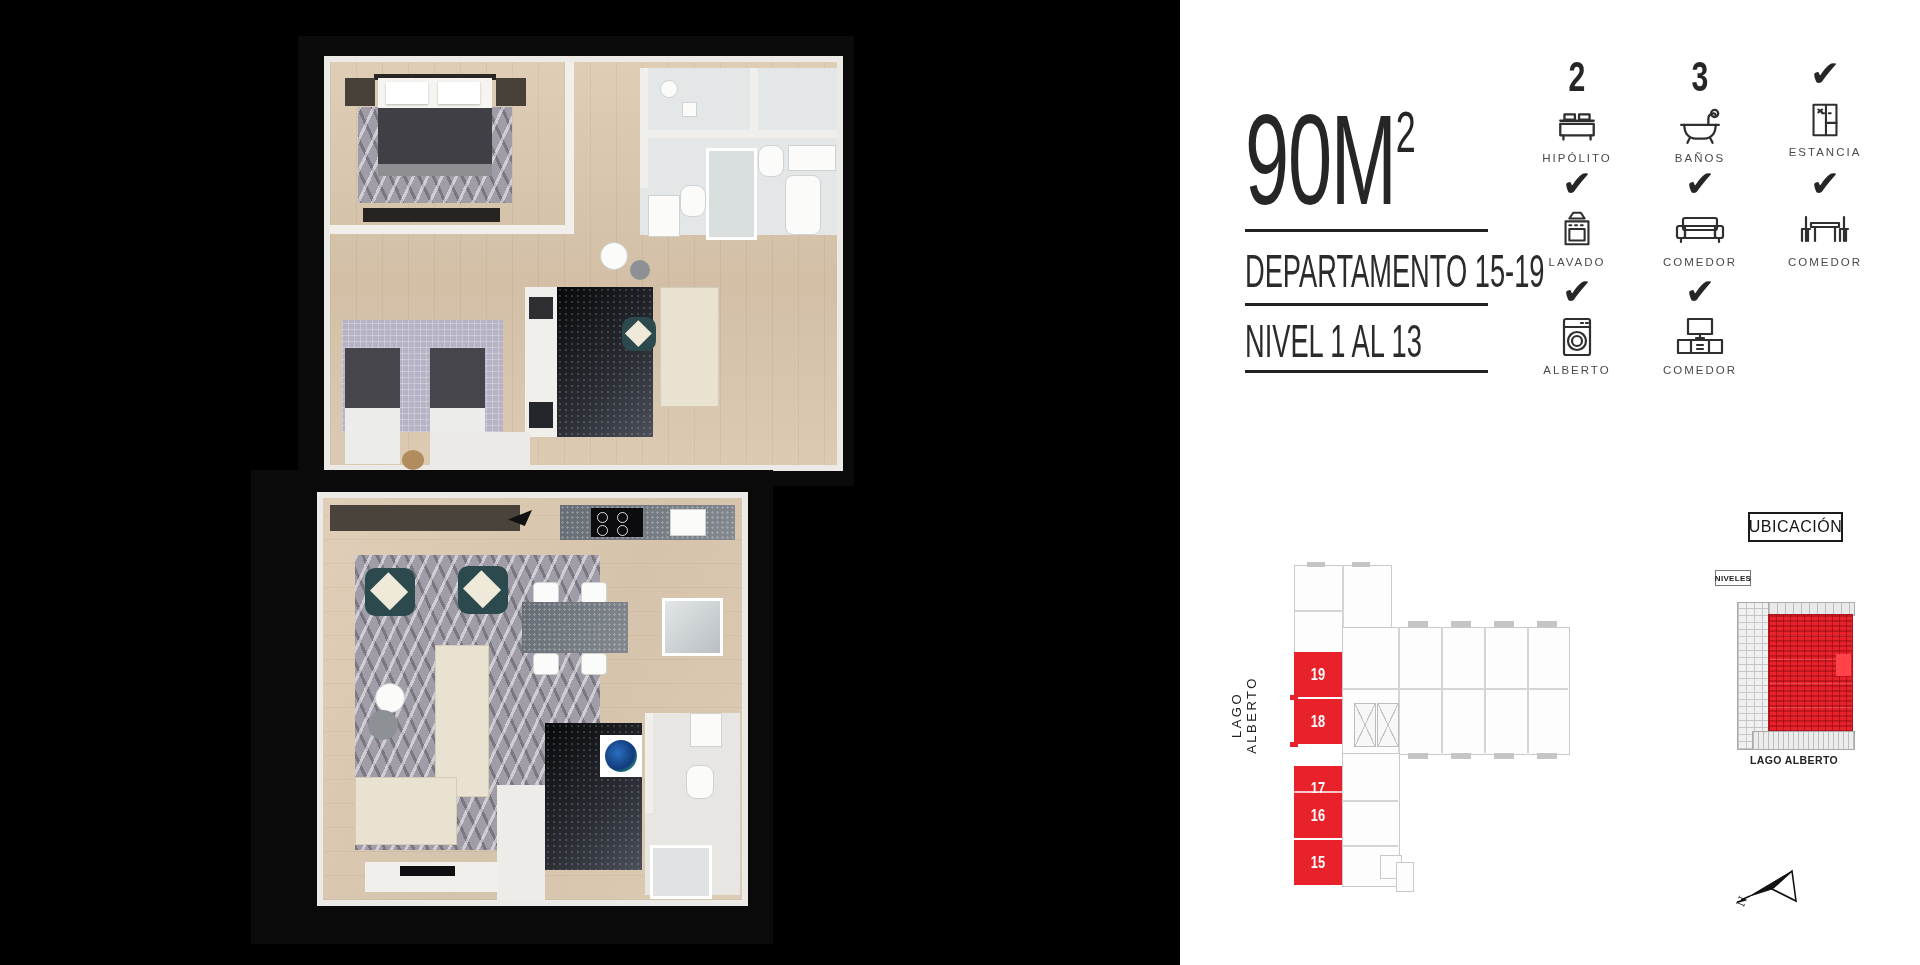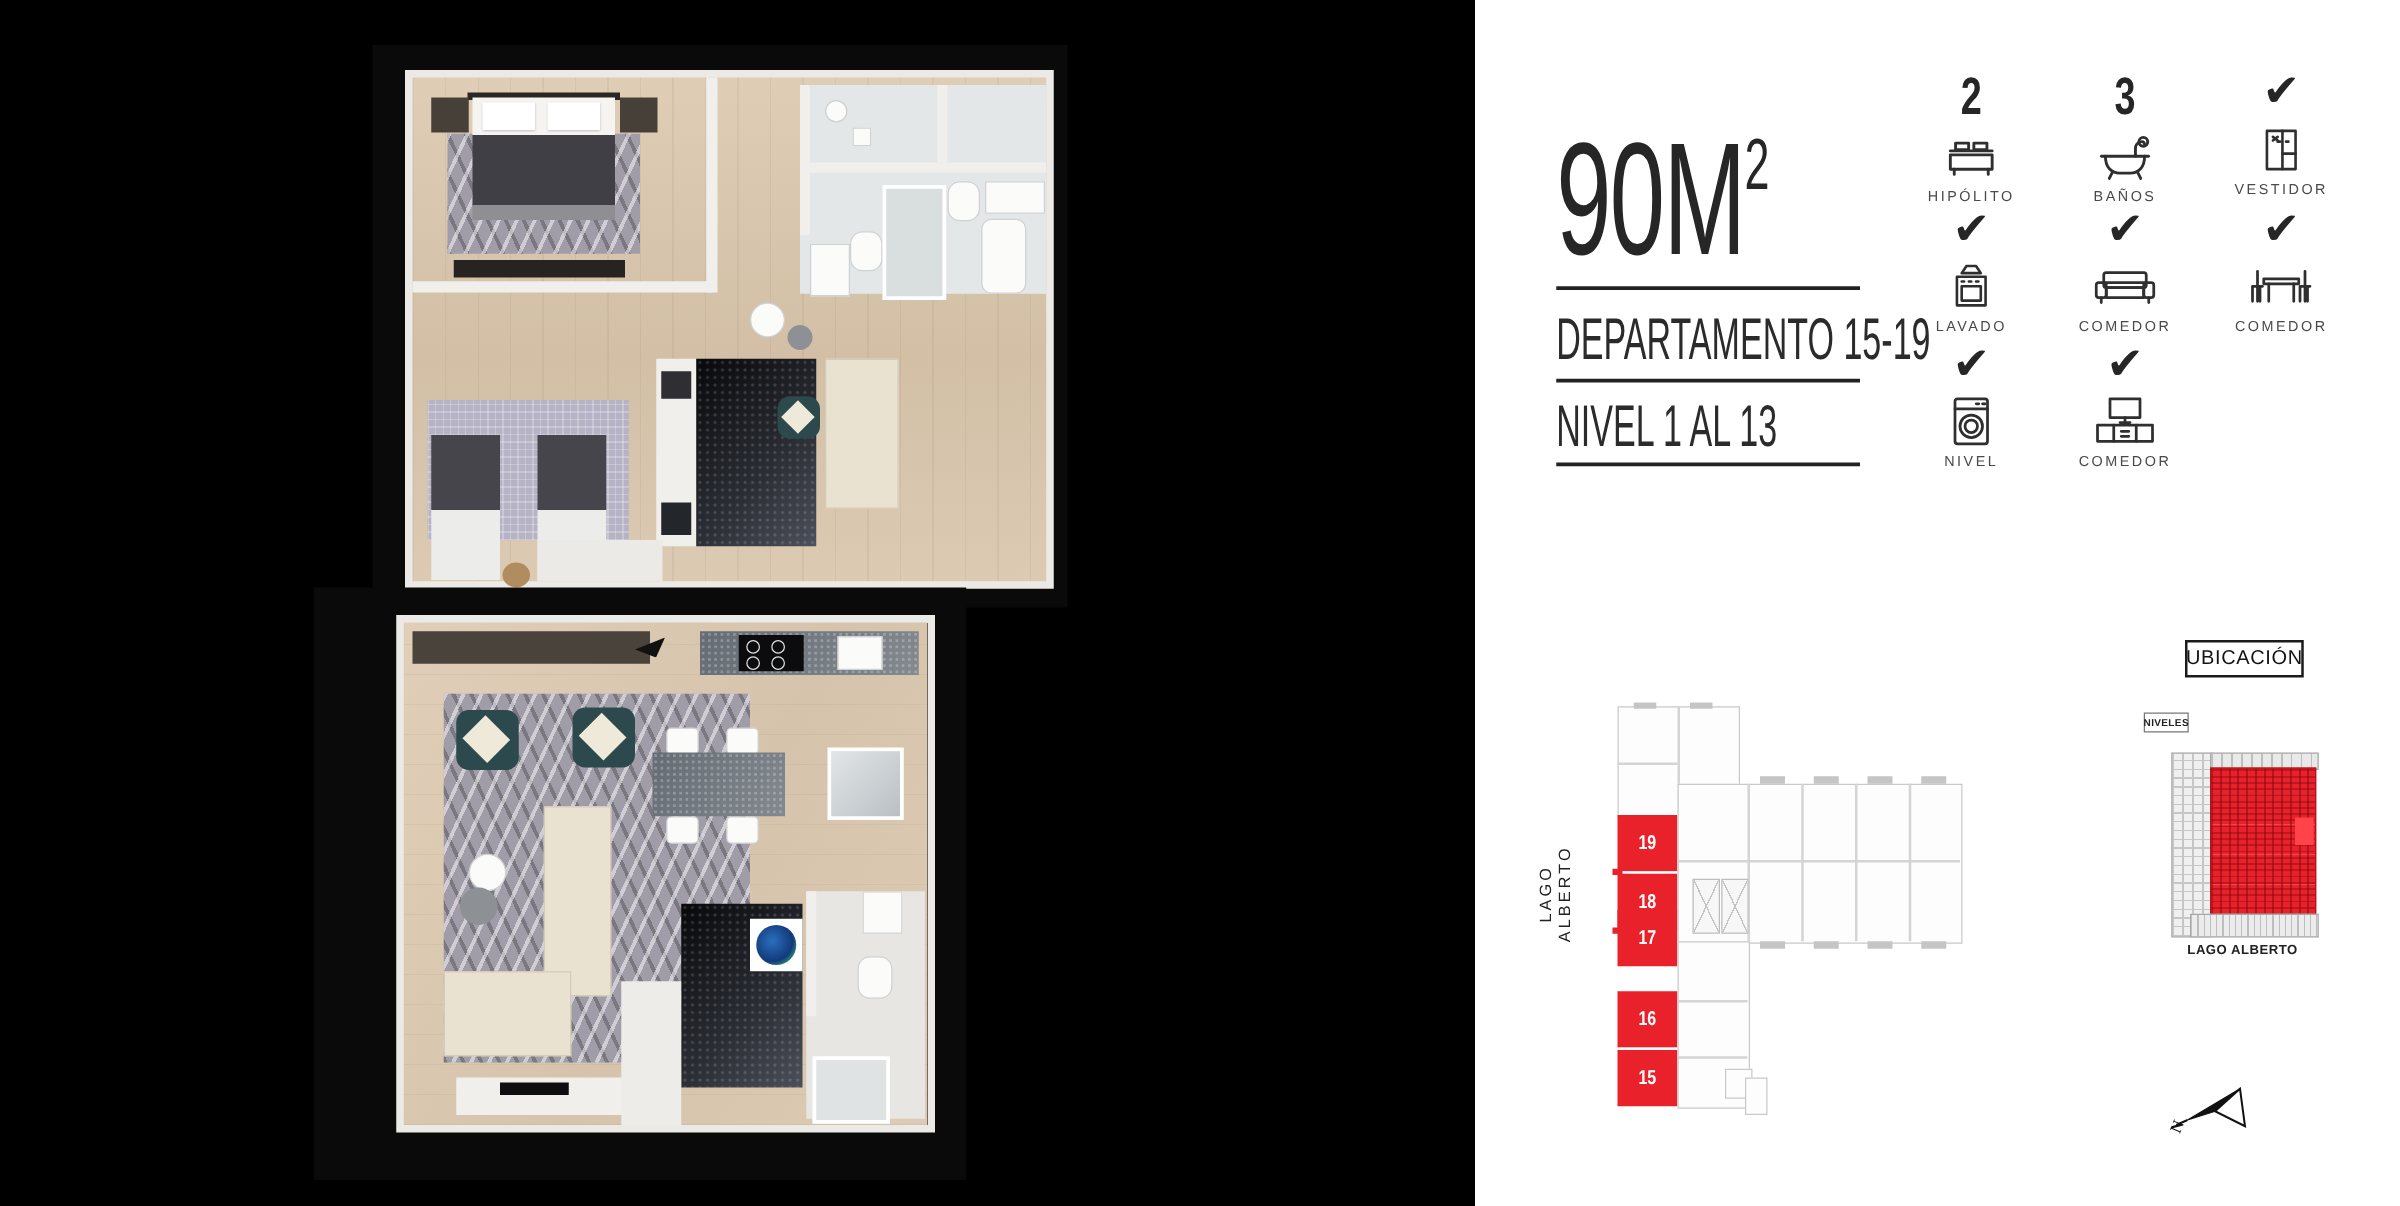--- a/index.html
+++ b/index.html
@@ -230,21 +230,21 @@
     <div class="feat-val feat-check">✔</div>
     <div class="feat-icon">
       <svg width="42" height="40" viewBox="0 0 44 38">
           <rect x="10" y="3" width="24" height="32"></rect>
           <path d="M23,3 v32"></path>
           <path d="M19,12 h2 M26,12 h2"></path>
           <path d="M23,22 h11"></path>
           <path d="M15,8 l4,3 M19,8 l-4,3"></path>
         </svg>
     </div>
-    <div class="feat-label">VESTIDOR</div>
+    <div class="feat-label">ESTANCIA</div>
   </div>
 
   <div class="abs feat" style="left:1512px;top:166px;">
     <div class="feat-val feat-check">✔</div>
     <div class="feat-icon">
       <svg width="42" height="42" viewBox="0 0 44 40">
           <path d="M14,9 l4,-6 h8 l4,6 z"></path>
           <rect x="10" y="12" width="24" height="24"></rect>
           <rect x="14" y="20" width="16" height="12"></rect>
           <path d="M14,16 h2 M20,16 h2 M26,16 h2"></path>
@@ -283,21 +283,21 @@
     <div class="feat-val feat-check">✔</div>
     <div class="feat-icon">
       <svg width="40" height="42" viewBox="0 0 40 40">
           <rect x="7" y="2" width="26" height="36" rx="2"></rect>
           <path d="M7,10 h26"></path>
           <path d="M24,6 h2 M29,6 h2"></path>
           <circle cx="20" cy="24" r="9"></circle>
           <circle cx="20" cy="24" r="5"></circle>
         </svg>
     </div>
-    <div class="feat-label">NIVEL</div>
+    <div class="feat-label">ALBERTO</div>
   </div>
   <div class="abs feat" style="left:1635px;top:274px;">
     <div class="feat-val feat-check">✔</div>
     <div class="feat-icon">
       <svg width="52" height="42" viewBox="0 0 52 40">
           <rect x="14" y="2" width="24" height="15"></rect>
           <path d="M26,17 v4 M22,21 h8"></path>
           <rect x="4" y="23" width="44" height="13"></rect>
           <path d="M17,23 v13 M35,23 v13"></path>
           <path d="M23,28 h6 M23,32 h6"></path>
@@ -319,21 +319,21 @@
   <div class="abs redcell" style="top:652px;">
       <span>19</span>
     </div>
   <div class="abs redsep" style="top:697px;"></div>
   <div class="abs rednotch" style="top:695px;"></div>
   <div class="abs redcell" style="top:699px;">
       <span>18</span>
     </div>
   <div class="abs redsep" style="top:744px;"></div>
   <div class="abs rednotch" style="top:742px;"></div>
-  <div class="abs redcell" style="top:728px;">
+  <div class="abs redcell" style="top:766px;">
       <span>17</span>
     </div>
   <div class="abs redsep" style="top:791px;"></div>
   <div class="abs redcell" style="top:793px;">
       <span>16</span>
     </div>
   <div class="abs redsep" style="top:838px;"></div>
   <div class="abs redcell" style="top:840px;">
       <span>15</span>
     </div>

